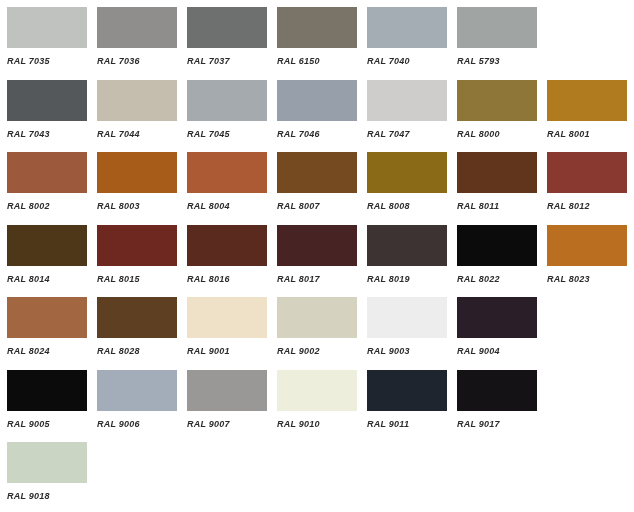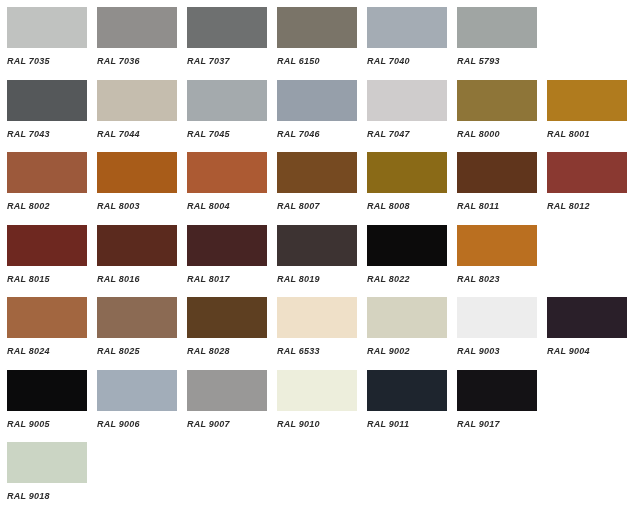--- a/index.html
+++ b/index.html
@@ -140,20 +140,24 @@
         <div class="ral-swatch" style="background-color: rgb(96, 53, 28);"></div>
         <div class="ral-label">RAL 8011</div>
       </div>
       <div class="ral-cell">
         <div class="ral-swatch" style="background-color: rgb(138, 57, 49);"></div>
         <div class="ral-label">RAL 8012</div>
       </div>
     </div>
     <div class="ral-row">
       <div class="ral-cell">
+        <div class="ral-swatch" style="background-color: rgb(78, 54, 24);"></div>
+        <div class="ral-label">RAL 8014</div>
+      </div>
+      <div class="ral-cell">
         <div class="ral-swatch" style="background-color: rgb(110, 40, 32);"></div>
         <div class="ral-label">RAL 8015</div>
       </div>
       <div class="ral-cell">
         <div class="ral-swatch" style="background-color: rgb(91, 42, 30);"></div>
         <div class="ral-label">RAL 8016</div>
       </div>
       <div class="ral-cell">
         <div class="ral-swatch" style="background-color: rgb(71, 36, 35);"></div>
         <div class="ral-label">RAL 8017</div>
@@ -170,30 +174,26 @@
         <div class="ral-swatch" style="background-color: rgb(186, 111, 32);"></div>
         <div class="ral-label">RAL 8023</div>
       </div>
     </div>
     <div class="ral-row">
       <div class="ral-cell">
         <div class="ral-swatch" style="background-color: rgb(162, 102, 64);"></div>
         <div class="ral-label">RAL 8024</div>
       </div>
       <div class="ral-cell">
-        <div class="ral-swatch" style="background-color: rgb(139, 106, 83);"></div>
-        <div class="ral-label">RAL 8025</div>
-      </div>
-      <div class="ral-cell">
         <div class="ral-swatch" style="background-color: rgb(94, 63, 33);"></div>
         <div class="ral-label">RAL 8028</div>
       </div>
       <div class="ral-cell">
         <div class="ral-swatch" style="background-color: rgb(239, 224, 200);"></div>
-        <div class="ral-label">RAL 6533</div>
+        <div class="ral-label">RAL 9001</div>
       </div>
       <div class="ral-cell">
         <div class="ral-swatch" style="background-color: rgb(213, 211, 192);"></div>
         <div class="ral-label">RAL 9002</div>
       </div>
       <div class="ral-cell">
         <div class="ral-swatch" style="background-color: rgb(237, 237, 237);"></div>
         <div class="ral-label">RAL 9003</div>
       </div>
       <div class="ral-cell">

